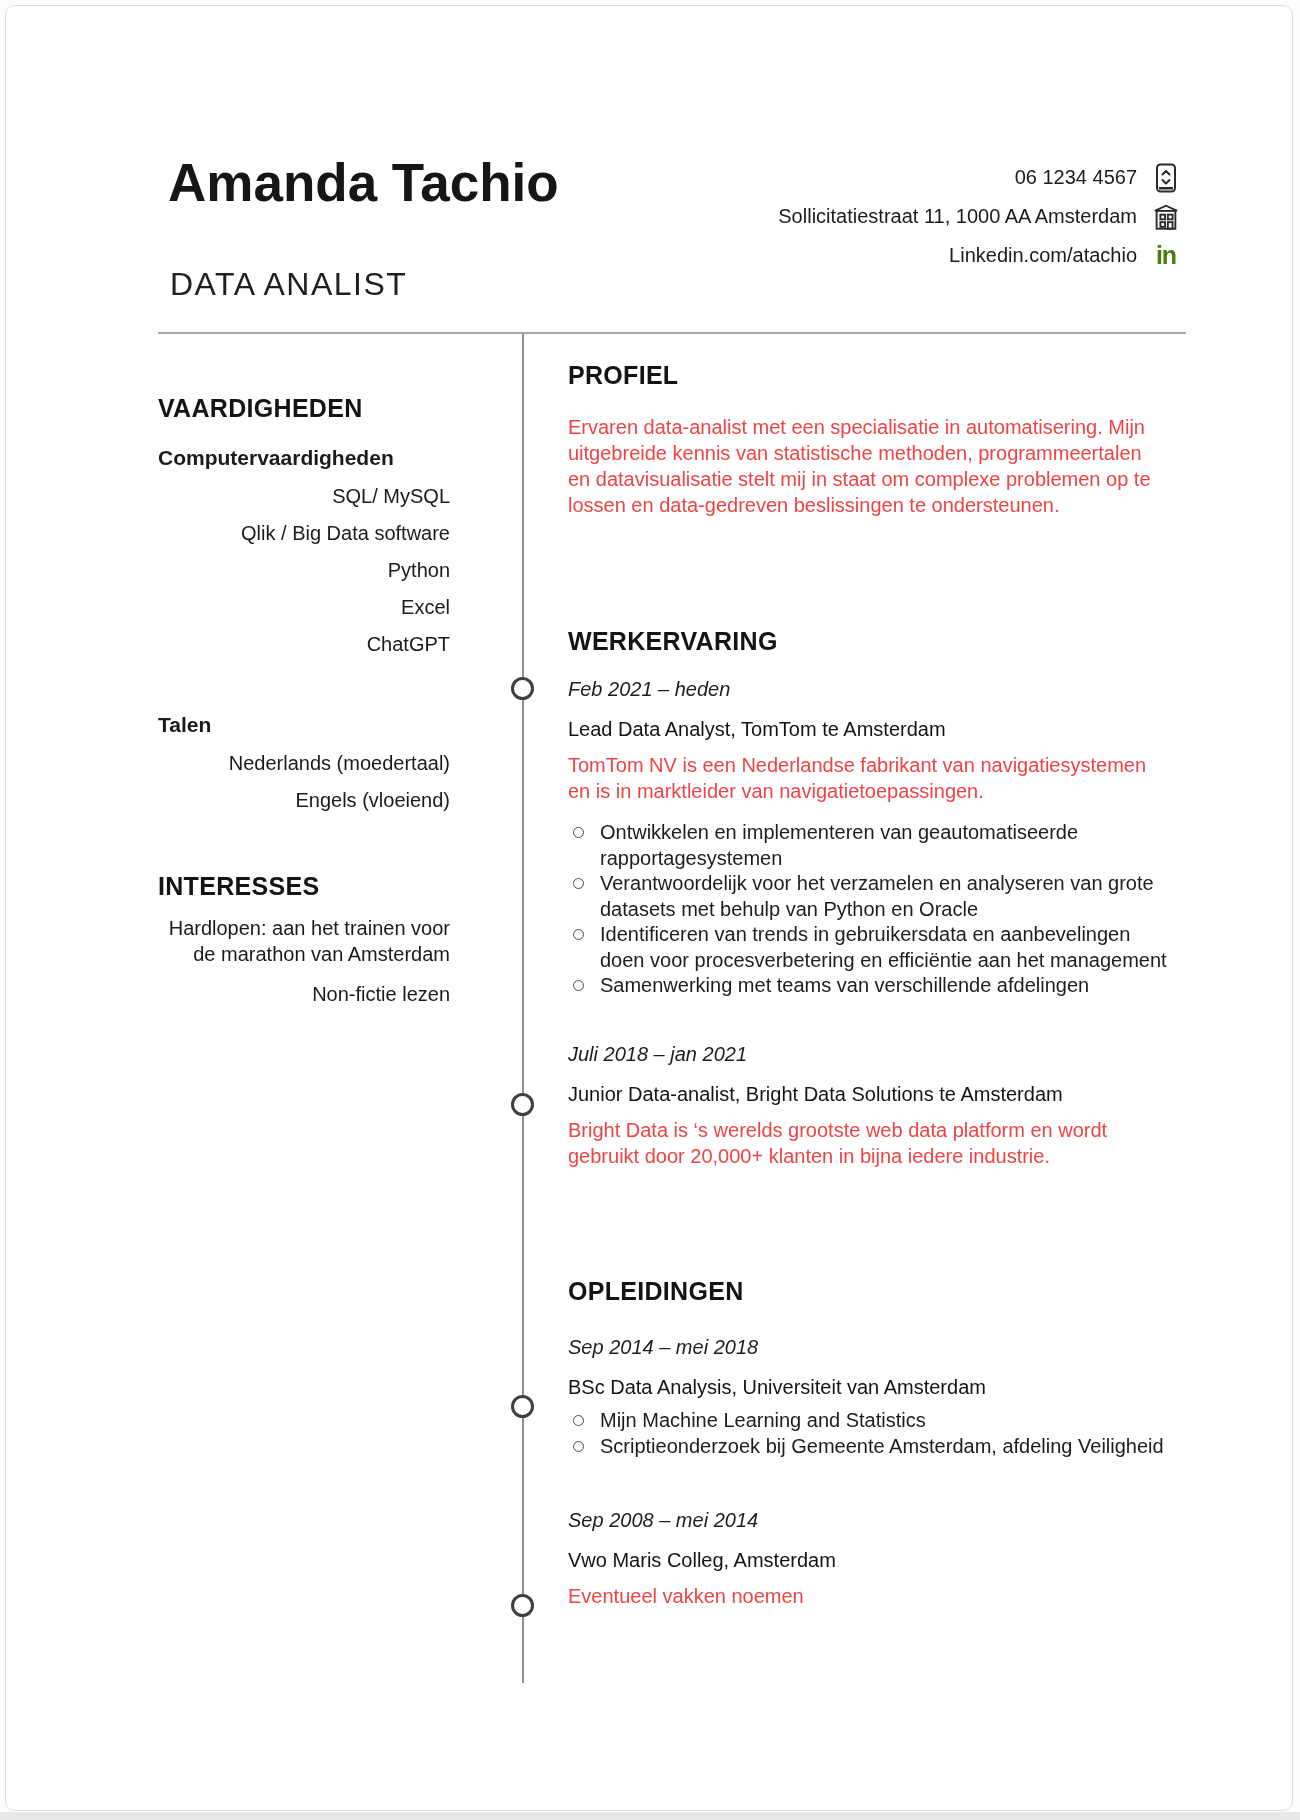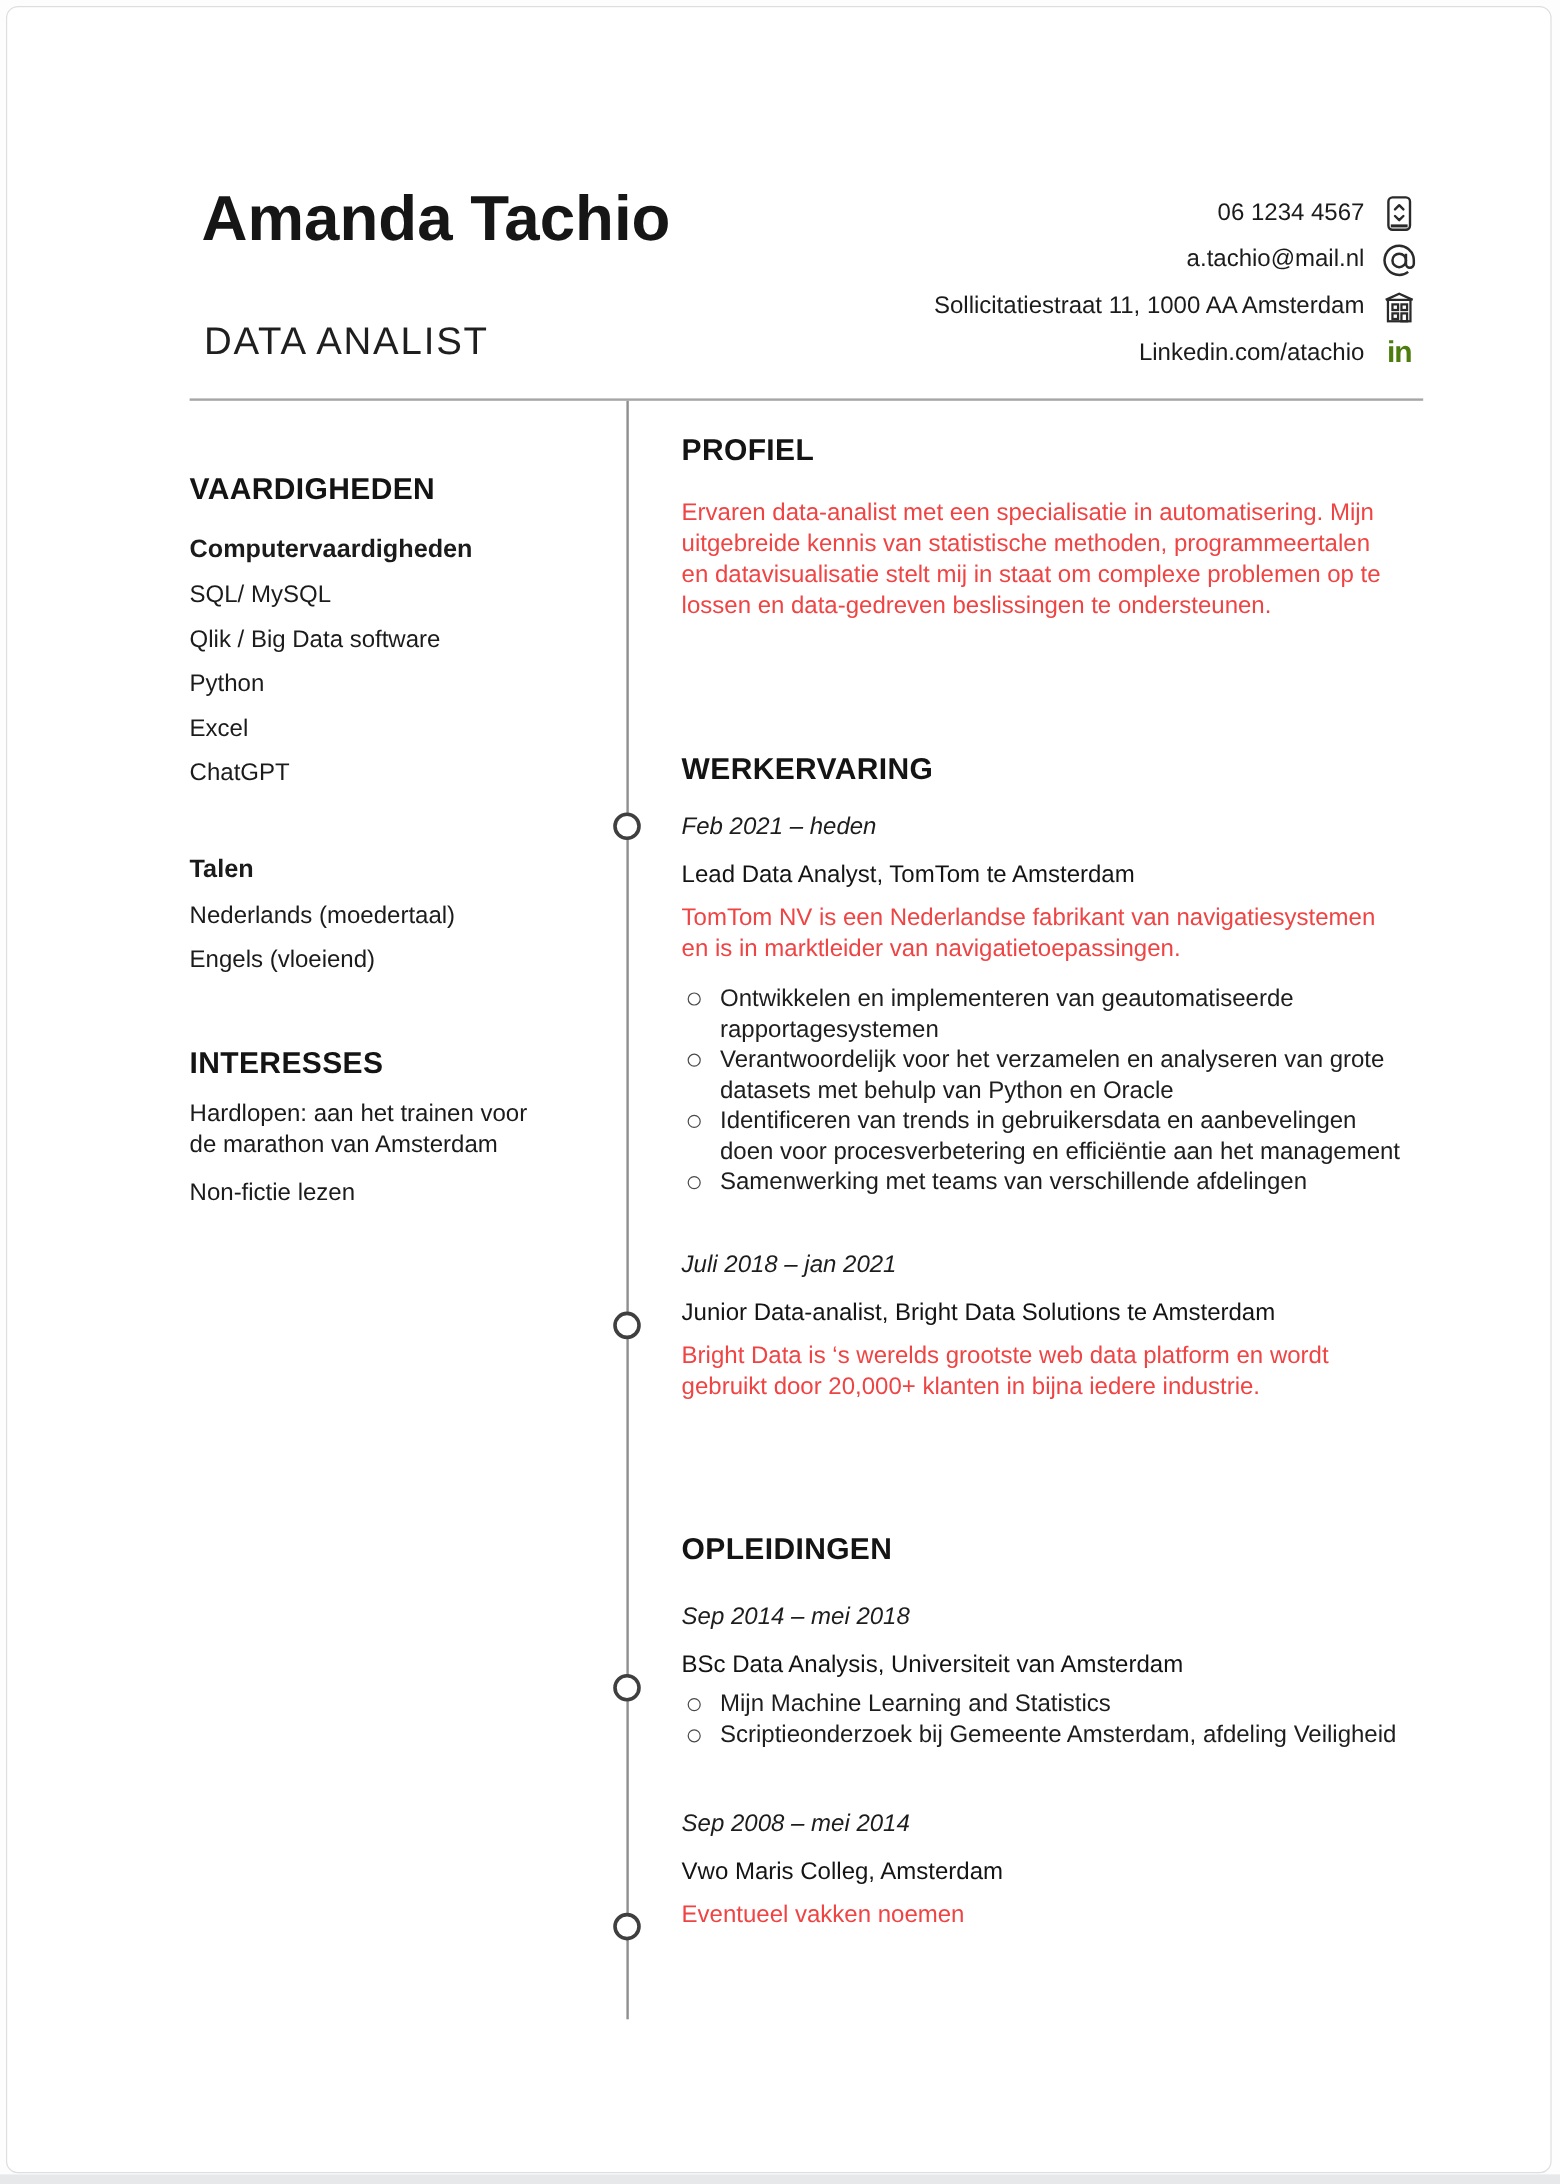--- a/index.html
+++ b/index.html
@@ -48,21 +48,21 @@
   .timeline-dot{
     position:absolute;left:511px;width:17px;height:17px;border:3px solid #3f3f3f;
     border-radius:50%;background:#ffffff;box-sizing:content-box;
   }
   .dot-1{top:677px;}  .dot-2{top:1093px;}  .dot-3{top:1395px;}  .dot-4{top:1594px;}
   
   .side-block{position:absolute;left:158px;width:292px;}
   .section-heading{font-size:25px;font-weight:700;letter-spacing:0.3px;color:#141414;line-height:30px;}
   .side-skills{top:393px;}
   .side-sub-heading{font-size:21px;font-weight:700;line-height:26px;margin-top:22px;margin-bottom:12px;}
-  .side-item{font-size:20px;line-height:26px;margin-bottom:11px;}
+  .side-item{font-size:20px;line-height:26px;margin-bottom:11px;text-align:right;}
   .side-languages{top:712px;}
   .side-languages .side-sub-heading{margin-top:0;}
   .side-interests{top:871px;}
   .side-interests .side-item{margin-top:14px;margin-bottom:0;}
   
   .main-block{position:absolute;left:568px;width:610px;}
   .main-profile{top:360px;}
   .main-experience{top:626px;}
   .main-education{top:1276px;}
   .body-text{font-size:20px;line-height:26px;color:#ef4444;}
@@ -99,29 +99,20 @@
     <span class="contact-icon">
       <svg width="26" height="30" viewBox="0 0 26 30" fill="none" stroke="#2a2a2a" stroke-width="2">
         <rect x="4" y="1.5" width="18" height="27" rx="3.5"></rect>
         <path d="M9.5 11.5 L13 8 L16.5 11.5" stroke-linecap="round" stroke-linejoin="round"></path>
         <path d="M9.5 17 L13 20.5 L16.5 17" stroke-linecap="round" stroke-linejoin="round"></path>
         <rect x="6" y="24" width="14" height="2.5" fill="#2a2a2a" stroke="none"></rect>
       </svg>
     </span>
   </div>
   <div class="contact-row">
-    <span>a.tachio@mail.nl</span>
-    <span class="contact-icon">
-      <svg width="30" height="30" viewBox="0 0 32 32" fill="none" stroke="#2a2a2a" stroke-width="2.2">
-        <circle cx="16" cy="16" r="6"></circle>
-        <path d="M22 10 V19 a3.5 3.5 0 0 0 7 0 V16 a13 13 0 1 0 -5 10.2"></path>
-      </svg>
-    </span>
-  </div>
-  <div class="contact-row">
     <span>Sollicitatiestraat 11, 1000 AA Amsterdam</span>
     <span class="contact-icon">
       <svg width="30" height="30" viewBox="0 0 32 32" fill="none" stroke="#2a2a2a" stroke-width="2">
         <path d="M4 9.5 L16 4 L28 9.5"></path>
         <rect x="6" y="9.5" width="20" height="19"></rect>
         <rect x="10" y="13.5" width="5" height="5"></rect>
         <rect x="18" y="13.5" width="5" height="5"></rect>
         <rect x="10" y="21.5" width="5" height="5"></rect>
         <rect x="18" y="21.5" width="5" height="7"></rect>
       </svg>

